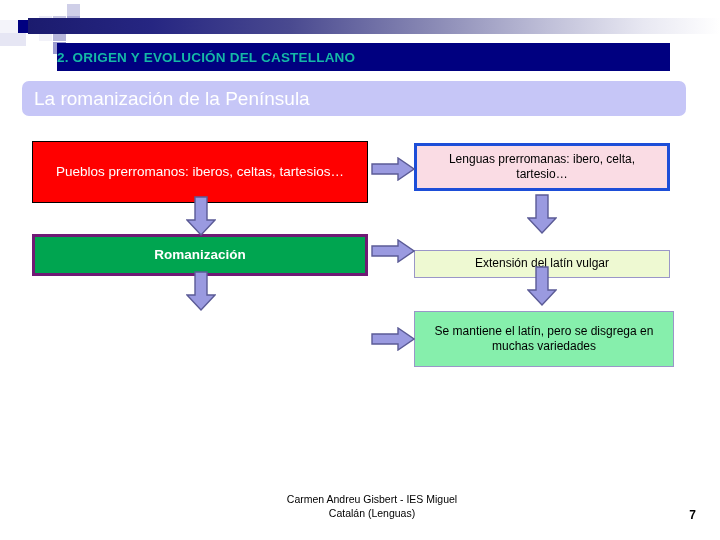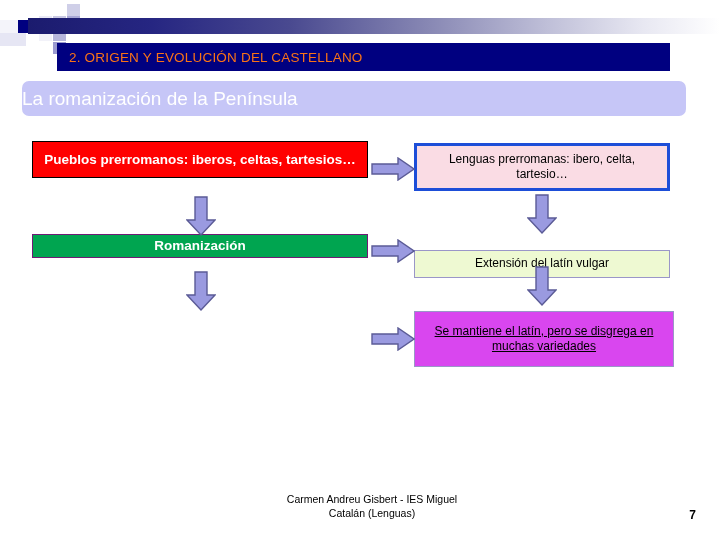--- a/index.html
+++ b/index.html
@@ -45,77 +45,77 @@
     position: absolute;
     left: 57px;
     top: 43px;
     width: 613px;
     height: 28px;
     background: #000080;
     display: flex;
     align-items: center;
   }
   #title-text {
-    color: #f97316;
-    font-size: 13.5px;
-    font-weight: normal;
+    color: #14b8a6;
+    font-size: 13.5px;
+    font-weight: bold;
     letter-spacing: .2px;
-    padding-left: 12px;
     white-space: nowrap;
   }
 
   
   #subtitle-bar {
     position: absolute;
     left: 22px;
     top: 81px;
     width: 664px;
     height: 35px;
     background: #c6c6f7;
     border-radius: 7px;
     display: flex;
     align-items: center;
   }
   #subtitle-text {
     color: #ffffff;
     font-size: 19px;
+    padding-left: 12px;
     white-space: nowrap;
   }
 
   
   .box {
     position: absolute;
     box-sizing: border-box;
     display: flex;
     align-items: center;
     justify-content: center;
     text-align: center;
     line-height: 1.28;
   }
   .box span { display: block; padding: 0 6px; }
 
   .box-red {
-    left: 32px; top: 141px; width: 336px; height: 37px;
+    left: 32px; top: 141px; width: 336px; height: 62px;
     background: #ff0000;
     border: 1px solid #000000;
     color: #ffffff;
     font-size: 13.5px;
-    font-weight: bold;
+    font-weight: normal;
   }
   .box-pink {
     left: 414px; top: 143px; width: 256px; height: 48px;
     background: #fadce4;
     border: 3px solid #1d4ed8;
     color: #000000;
     font-size: 12px;
   }
   .box-green {
-    left: 32px; top: 234px; width: 336px; height: 24px;
+    left: 32px; top: 234px; width: 336px; height: 42px;
     background: #00a550;
-    border: 1px solid #701a75;
+    border: 3px solid #701a75;
     color: #ffffff;
     font-size: 13.5px;
     font-weight: bold;
   }
   .box-lime {
     left: 414px; top: 234px; width: 256px; height: 28px;
     background: #eef9d2;
     border: 1px solid #9a96c8;
     color: #000000;
     font-size: 12px;
@@ -124,25 +124,24 @@
   .box-orange {
     left: 32px; top: 313px; width: 336px; height: 54px;
     background: #ffbf00;
     border: 1px solid #8a8a8a;
     color: #000000;
     font-size: 13.5px;
     font-weight: bold;
   }
   .box-peach {
     left: 414px; top: 311px; width: 260px; height: 56px;
-    background: #d946ef;
+    background: #86efac;
     border: 1px solid #9a96c8;
     color: #000000;
     font-size: 12px;
-    text-decoration: underline;
   }
 
   
   .arrow {
     position: absolute;
   }
   .arrow svg { display: block; }
 
   
   #footer {

